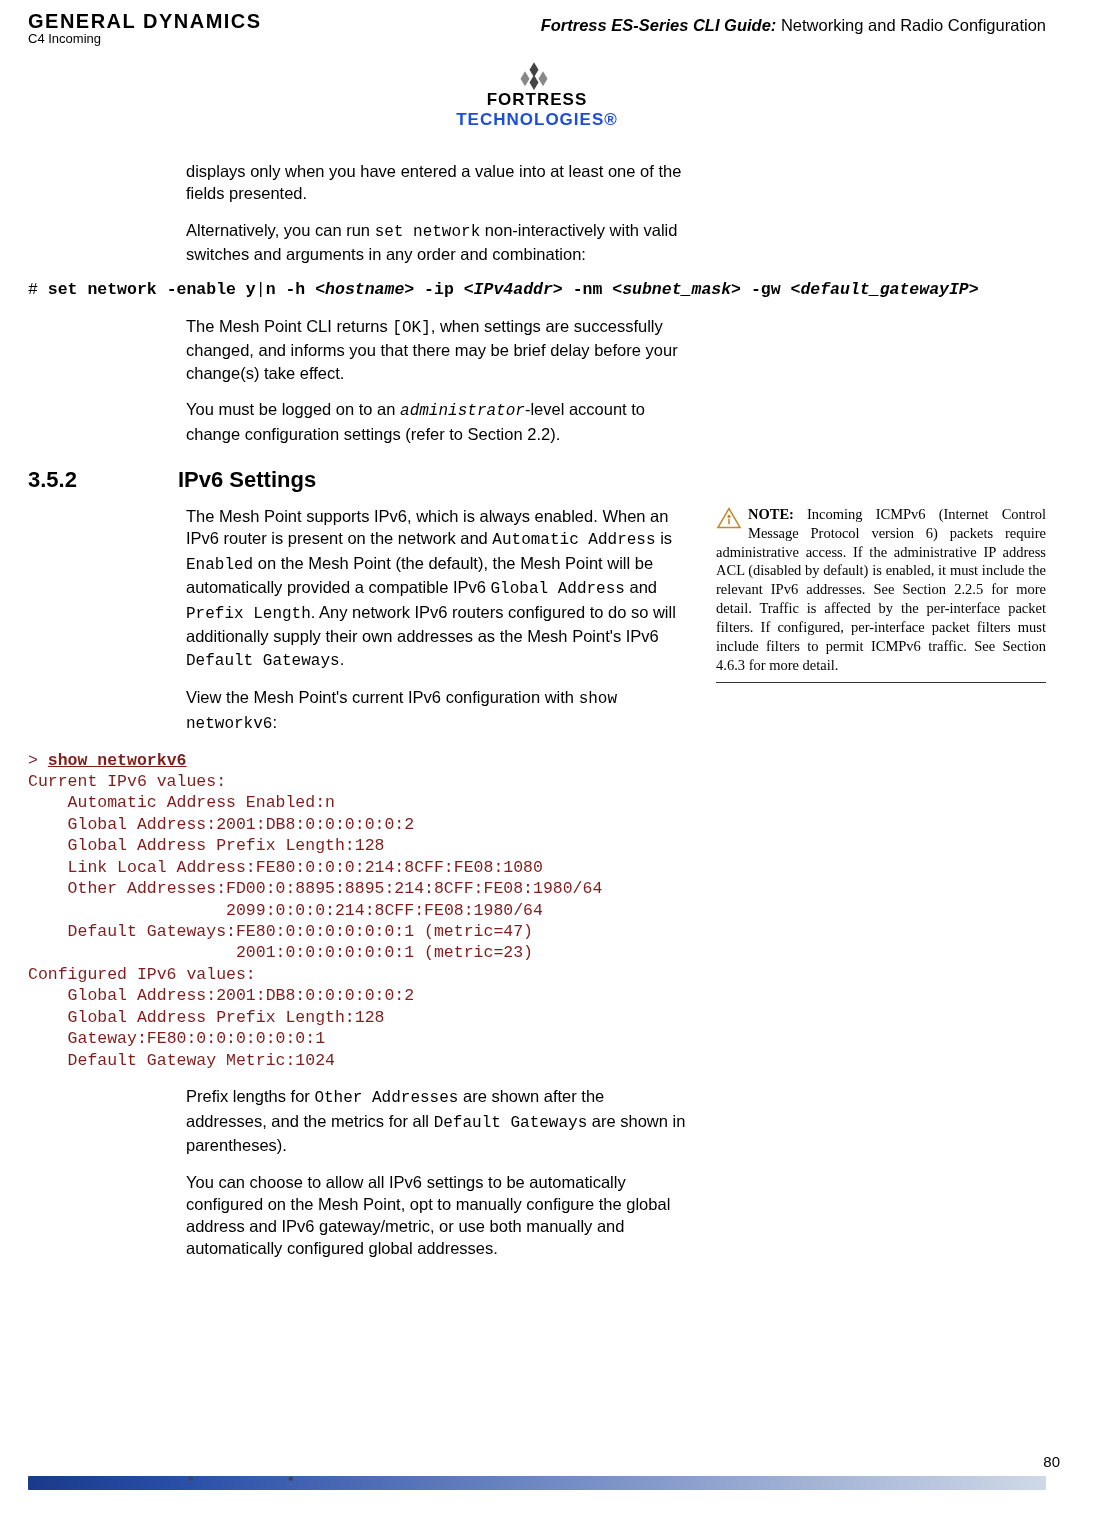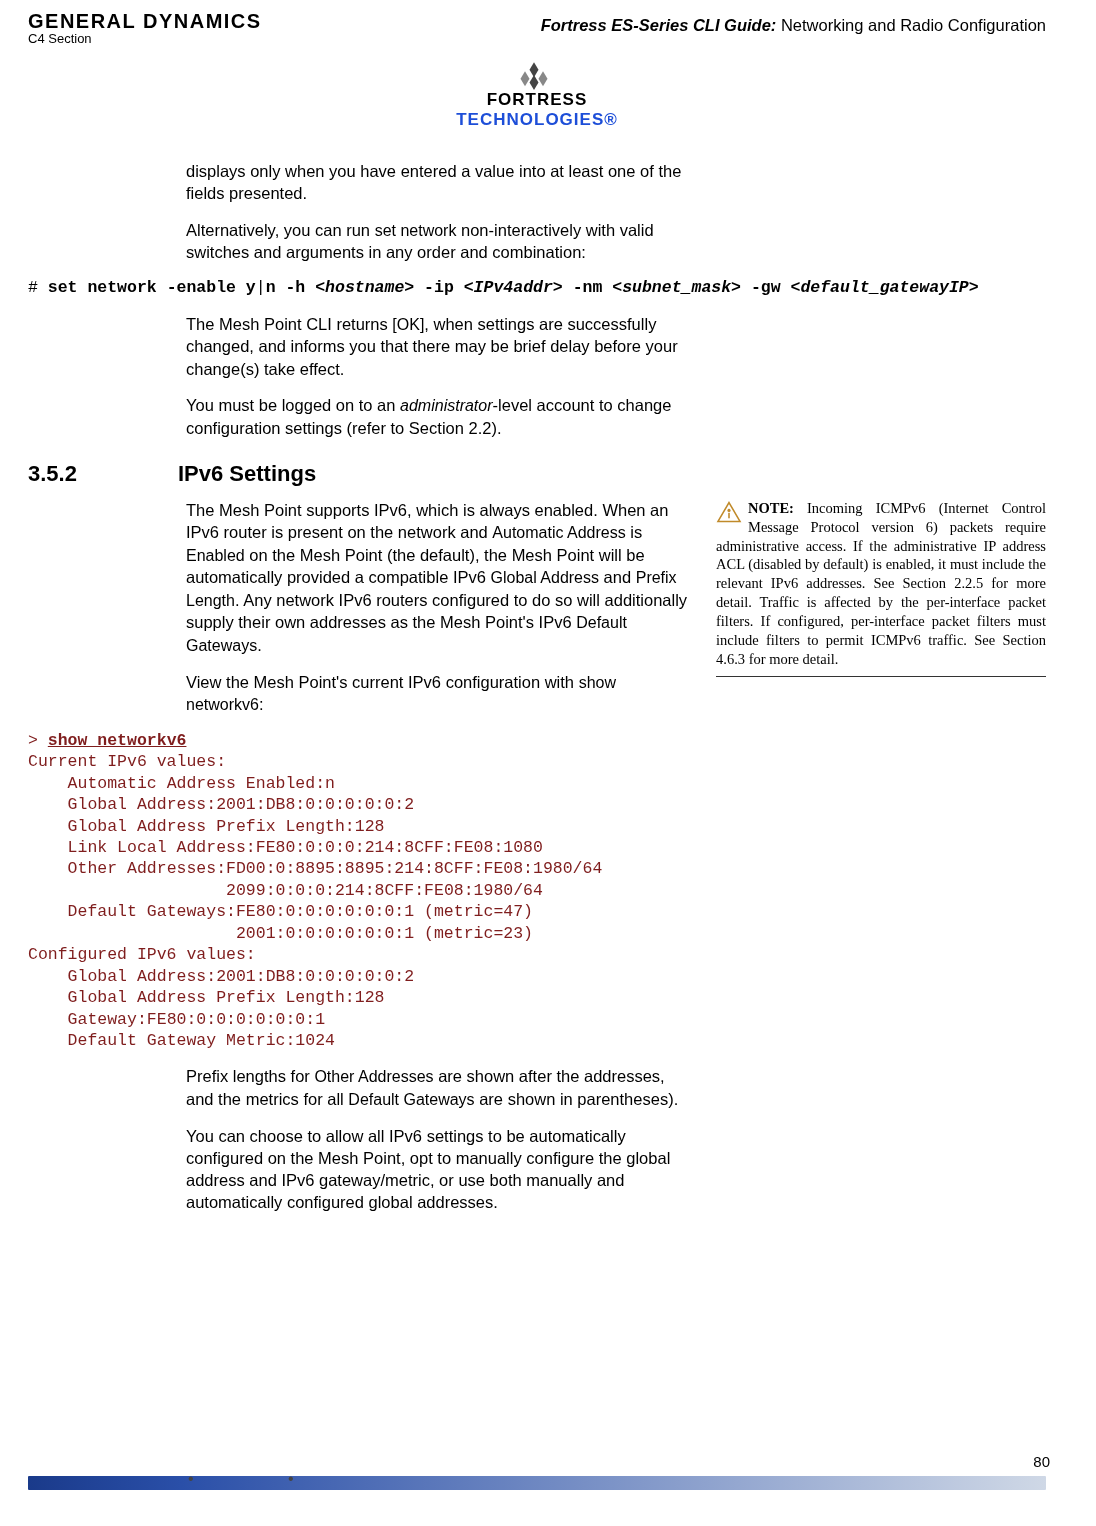--- a/index.html
+++ b/index.html
@@ -67,21 +67,21 @@
   }
   .body-indent {
     margin-left: 150px;
     max-width: 510px;
   }
   .body-indent p {
     margin: 0 0 14px 8px;
     line-height: 1.35;
     font-size: 16.5px;
   }
-  .mono { font-family: Liberation Sans, sans-serif; font-size: 16px; }
+  .mono { font-family: Liberation Mono, monospace; font-size: 16px; }
   pre.codeblock {
     font-family: "Courier New", monospace;
     font-size: 16.5px;
     margin: 6px 0 14px 0;
     white-space: pre-wrap;
     line-height: 1.3;
   }
   .prompt-blue { color: #7f1d1d; }
   .bold { font-weight: bold; }
   .italic { font-style: italic; }
@@ -131,34 +131,34 @@
     position: absolute;
     left: 28px;
     right: 50px;
     bottom: 10px;
     height: 14px;
     background: linear-gradient(to right, #1a3a8a 0%, #2a4fa8 15%, #cfd8e6 100%);
     border-radius: 1px;
   }
   .page-num {
     position: absolute;
-    right: 46px;
+    right: 36px;
     bottom: 30px;
     font-size: 15px;
   }
   .dot { color: #444; }
 </style>
 </head>
 <body>
 
 <div class="page">
   <div class="header-row">
     <div class="logo-block">
       <div class="logo-gd">GENERAL DYNAMICS</div>
-      <div class="logo-c4">C4 Section</div>
+      <div class="logo-c4">C4 Incoming</div>
     </div>
     <div class="guide-title">
       <span class="bolditalic">Fortress ES-Series CLI Guide:</span><span> Networking and Radio Configuration</span>
     </div>
   </div>
 
   <div class="fortress-row">
     <svg class="ft-icon" viewBox="0 0 40 40">
       <polygon points="20,3 26,13 20,23 14,13" fill="#444"></polygon>
       <polygon points="8,15 14,25 8,35 2,25" fill="#888"></polygon>

